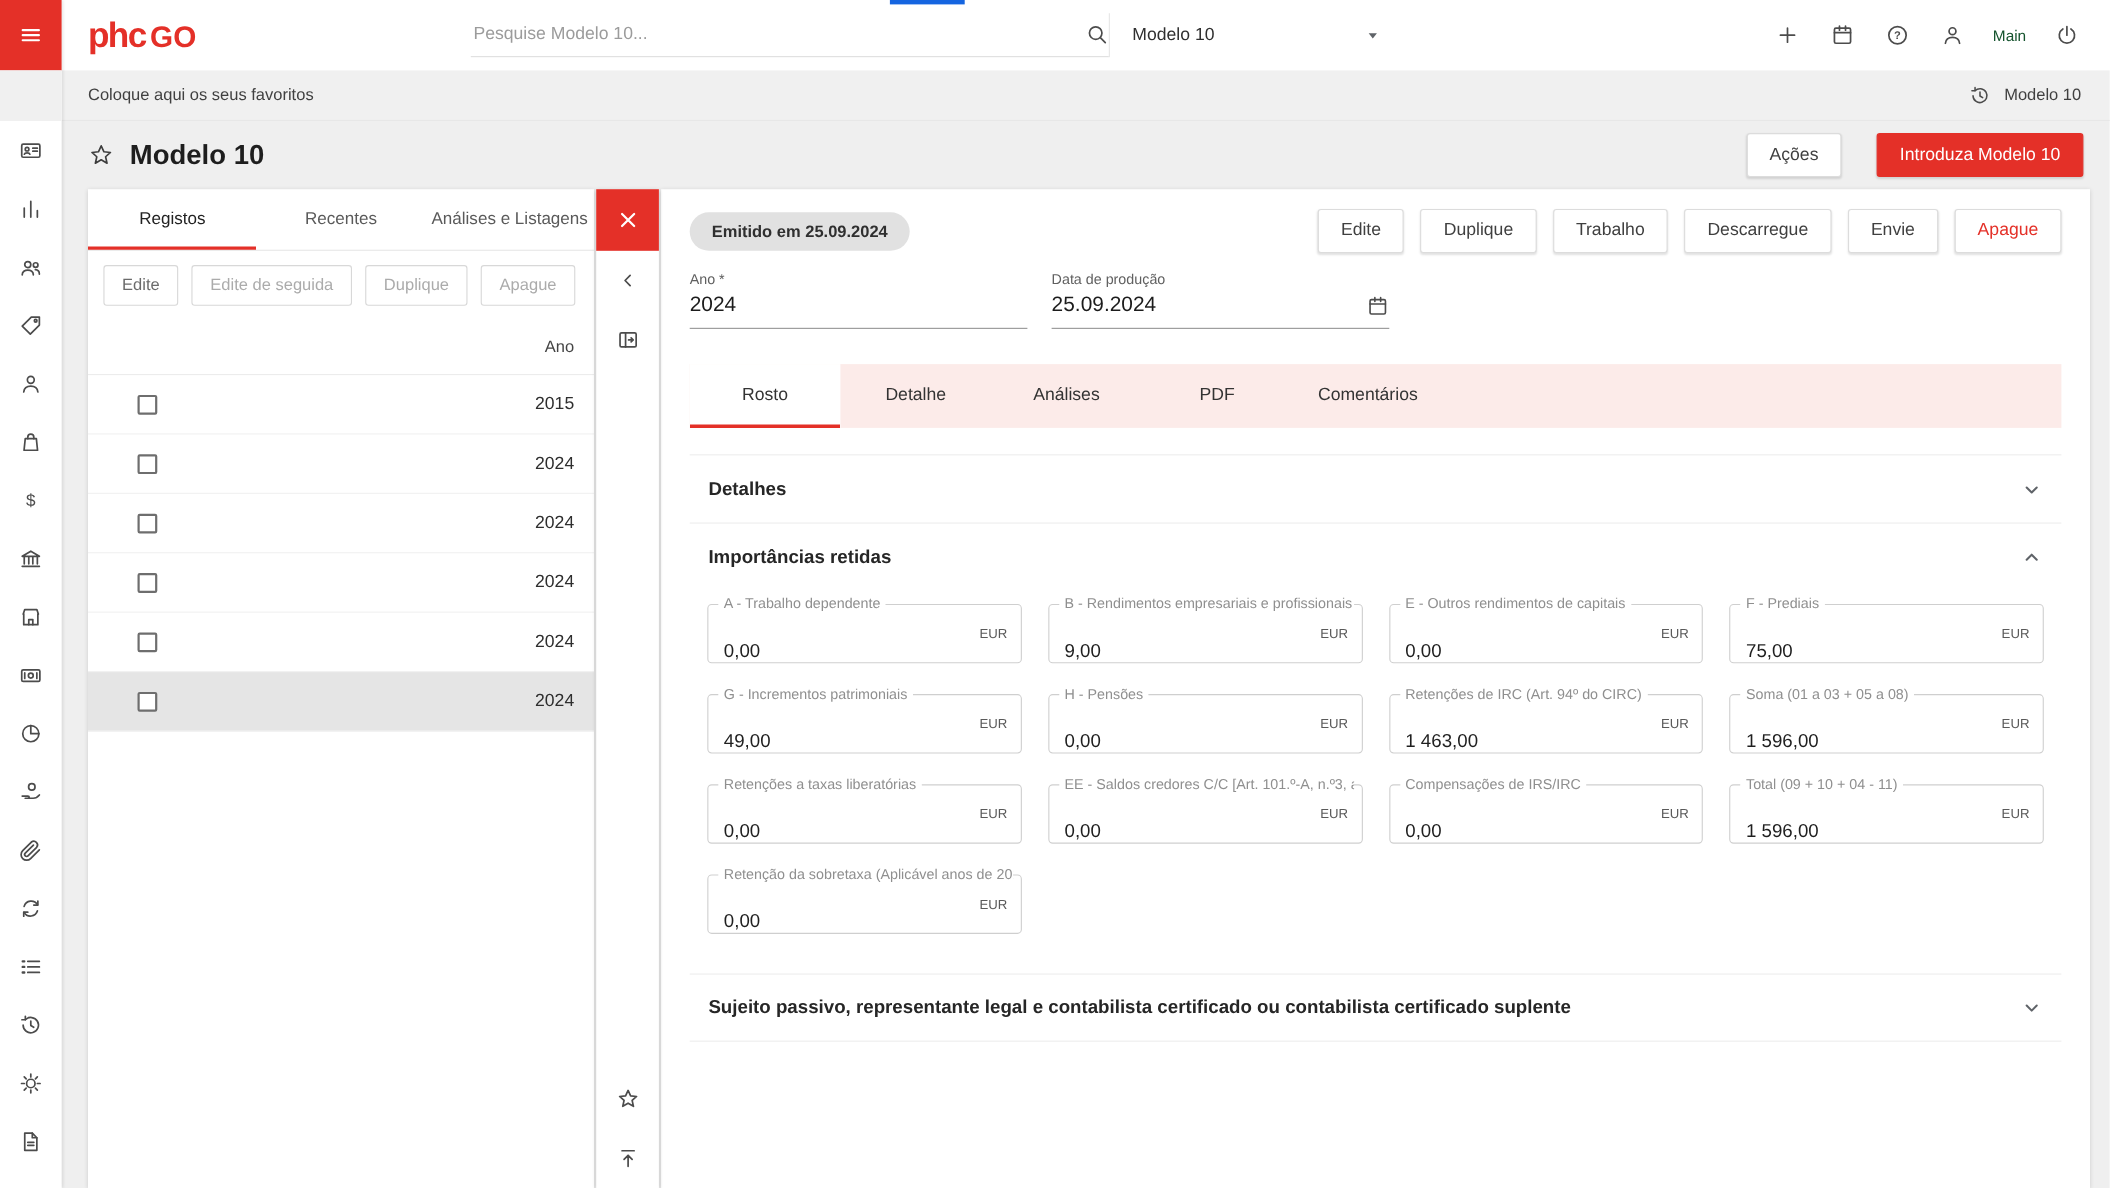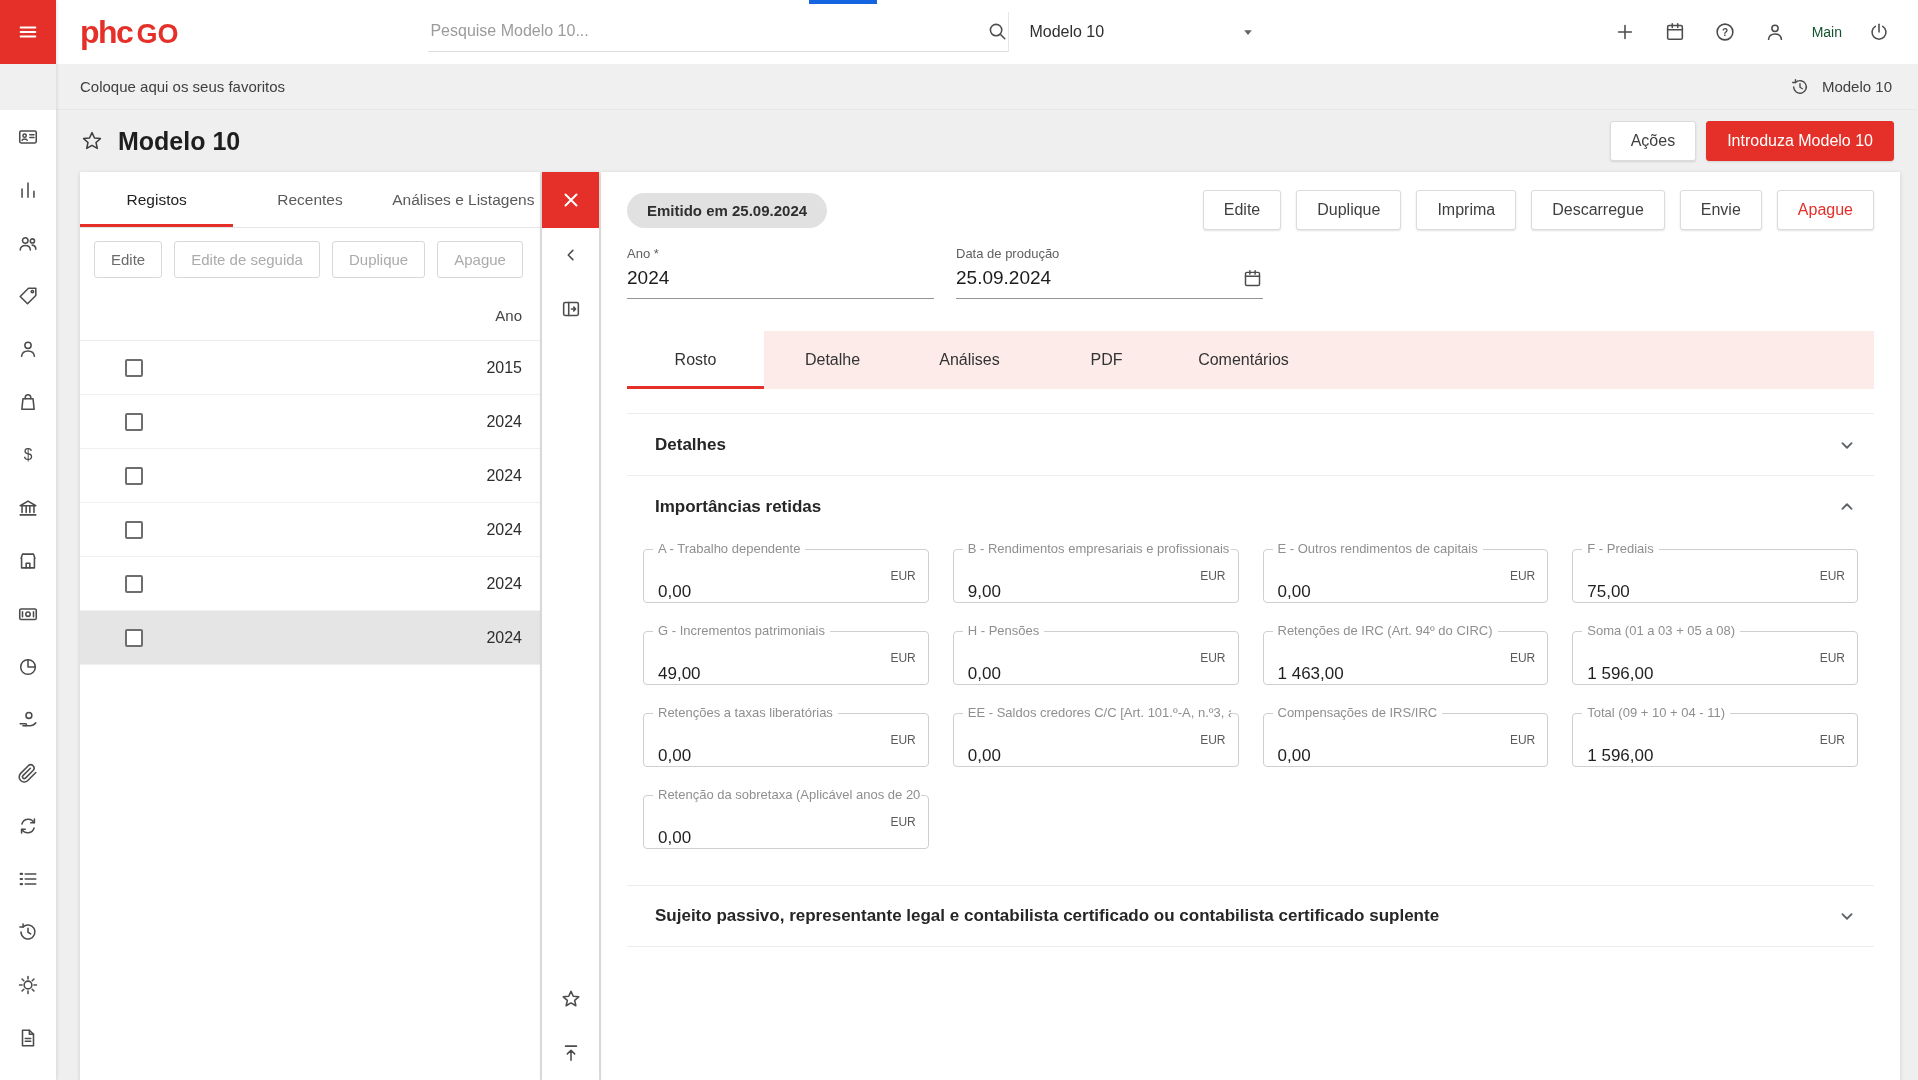--- a/index.html
+++ b/index.html
@@ -38,21 +38,21 @@
 
   
   .favbar{height:46px;background:#f0f0f0;display:flex;align-items:center;padding:0 26px 0 24px;font-size:15px;color:#404040;border-bottom:1px solid #e7e7e7}
   .fav-right{margin-left:auto;display:flex;align-items:center;gap:12px;cursor:pointer}
 
   
   .content{flex:1;background:#efefef;display:flex;flex-direction:column;min-height:0}
   .page-head{height:62px;display:flex;align-items:center;padding:0 24px;gap:14px;flex-shrink:0}
   .page-head .star-ic{width:24px;height:24px;stroke:#3d3d3d;stroke-width:1.5;cursor:pointer}
   .page-head h1{font-size:25px;margin:0;color:#1e1e1e;font-weight:bold}
-  .ph-actions{margin-left:auto;display:flex;gap:10px}
+  .ph-actions{margin-left:auto;display:flex;gap:32px}
   .btn{background:#fff;border:1px solid #dcdcdc;border-radius:3px;padding:10px 20px;font-size:16px;color:#3f3f3f;
        font-family:inherit;cursor:pointer;box-shadow:0 1px 2px rgba(0,0,0,.12);white-space:nowrap}
   .btn.primary{background:var(--red);border-color:var(--red);color:#fff}
   .btn.danger{color:var(--red)}
 
   .work{flex:1;display:flex;padding:0 18px 0 24px;min-height:0}
 
   
   .list-panel{width:460px;background:#fff;box-shadow:0 1px 4px rgba(0,0,0,.15);display:flex;flex-direction:column;flex-shrink:0;overflow:hidden}
   .ltabs{display:flex;border-bottom:1px solid #e6e6e6;height:56px;flex-shrink:0}
@@ -81,21 +81,21 @@
   .dform{display:flex;gap:22px;margin-top:16px;flex-shrink:0}
   .ufield{width:307px}
   .ulbl{font-size:13px;color:#606060}
   .uval{display:flex;align-items:center;justify-content:space-between;border-bottom:1px solid #949494;padding:6px 0 9px;font-size:19px;color:#1c1c1c}
   .uval .ic{width:21px;height:21px;cursor:pointer}
   .dtabs{display:flex;background:#fcebe9;margin-top:32px;height:58px;flex-shrink:0}
   .dtab{width:137px;display:flex;align-items:center;justify-content:center;font-size:16px;color:#333;cursor:pointer}
   .dtab.active{background:#fff;box-shadow:inset 0 -3px 0 var(--red)}
   .sections{margin-top:24px}
   .sec-head{height:62px;display:flex;align-items:center;justify-content:space-between;padding:0 16px;border-top:1px solid #ededed;cursor:pointer}
-  .sec-head h3{font-size:17px;color:#262626;margin:12px;font-weight:bold}
+  .sec-head h3{font-size:17px;color:#262626;margin:1px;font-weight:bold}
   .sec-head .chev{width:22px;height:22px;stroke:#5f6368;stroke-width:2}
   .sec-head .chev.up{transform:rotate(180deg)}
   .sec-head.last{border-bottom:1px solid #ededed}
   .fields{display:grid;grid-template-columns:repeat(4,1fr);gap:28px 24px;padding:12px 16px 36px}
   .fbox{position:relative;border:1px solid #cfcfcf;border-radius:4px;height:54px;display:flex;align-items:flex-end;padding:0 52px 0 14px;background:#fff;cursor:text}
   .flbl{position:absolute;top:-9px;left:9px;background:#fff;padding:0 5px;font-size:13px;color:#8f8f8f;white-space:nowrap;overflow:hidden;max-width:calc(100% - 16px)}
   .fval{font-size:17px;color:#1f1f1f}
   .cur{position:absolute;right:12px;top:50%;transform:translateY(-50%);font-size:12px;color:#5a5a5a}
 </style>
 </head>
@@ -470,21 +470,21 @@
               </svg>
             </button>
         </div>
 
         <section class="detail">
           <div class="dhead">
             <span class="badge">Emitido em 25.09.2024</span>
             <div class="dactions">
               <button class="btn">Edite</button>
               <button class="btn">Duplique</button>
-              <button class="btn">Imprima</button>
+              <button class="btn">Trabalho</button>
               <button class="btn">Descarregue</button>
               <button class="btn">Envie</button>
               <button class="btn danger">Apague</button>
             </div>
           </div>
 
           <div class="dform">
             <div class="ufield">
               <div class="ulbl">Ano *</div>
               <div class="uval">

